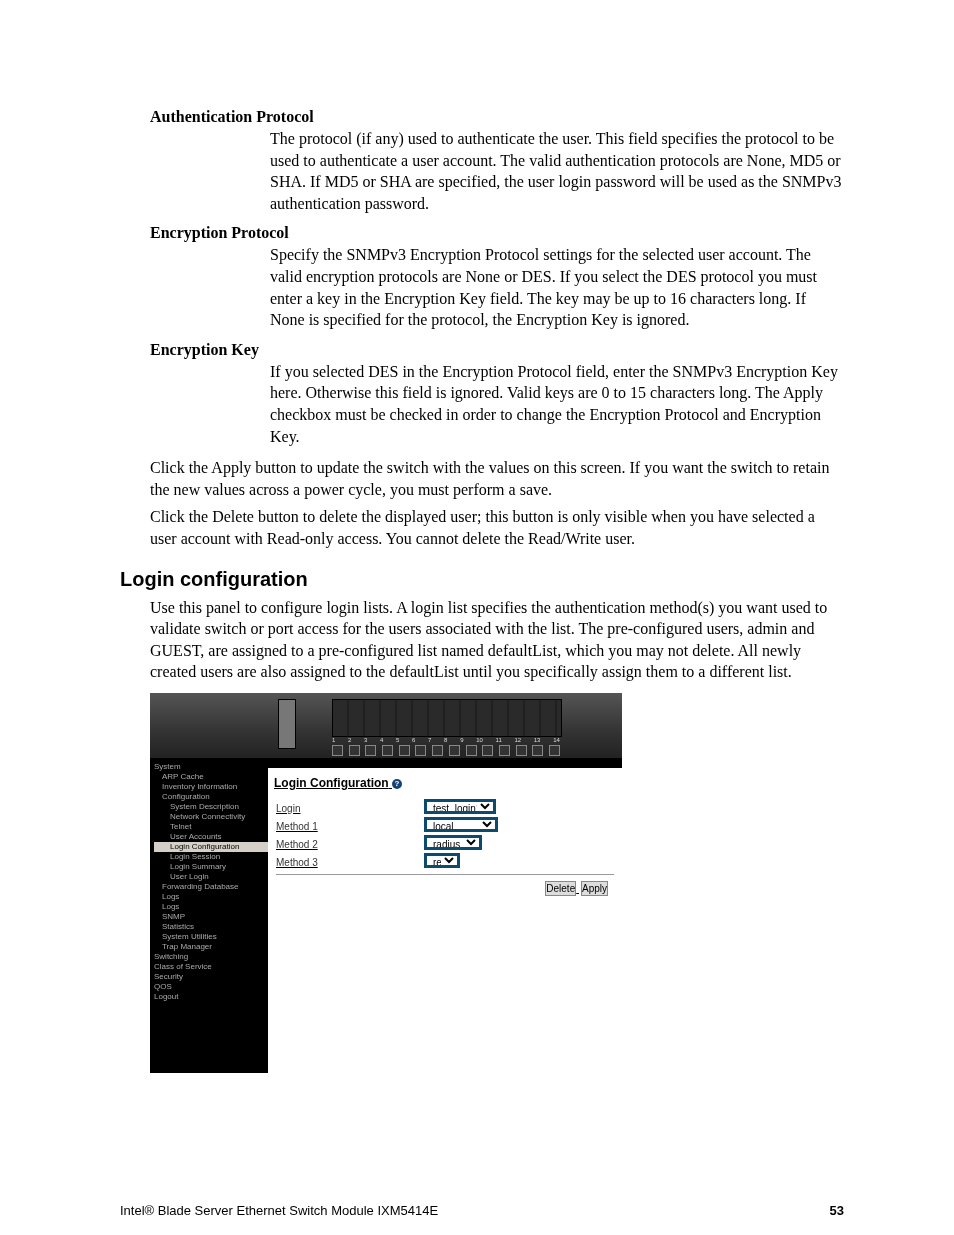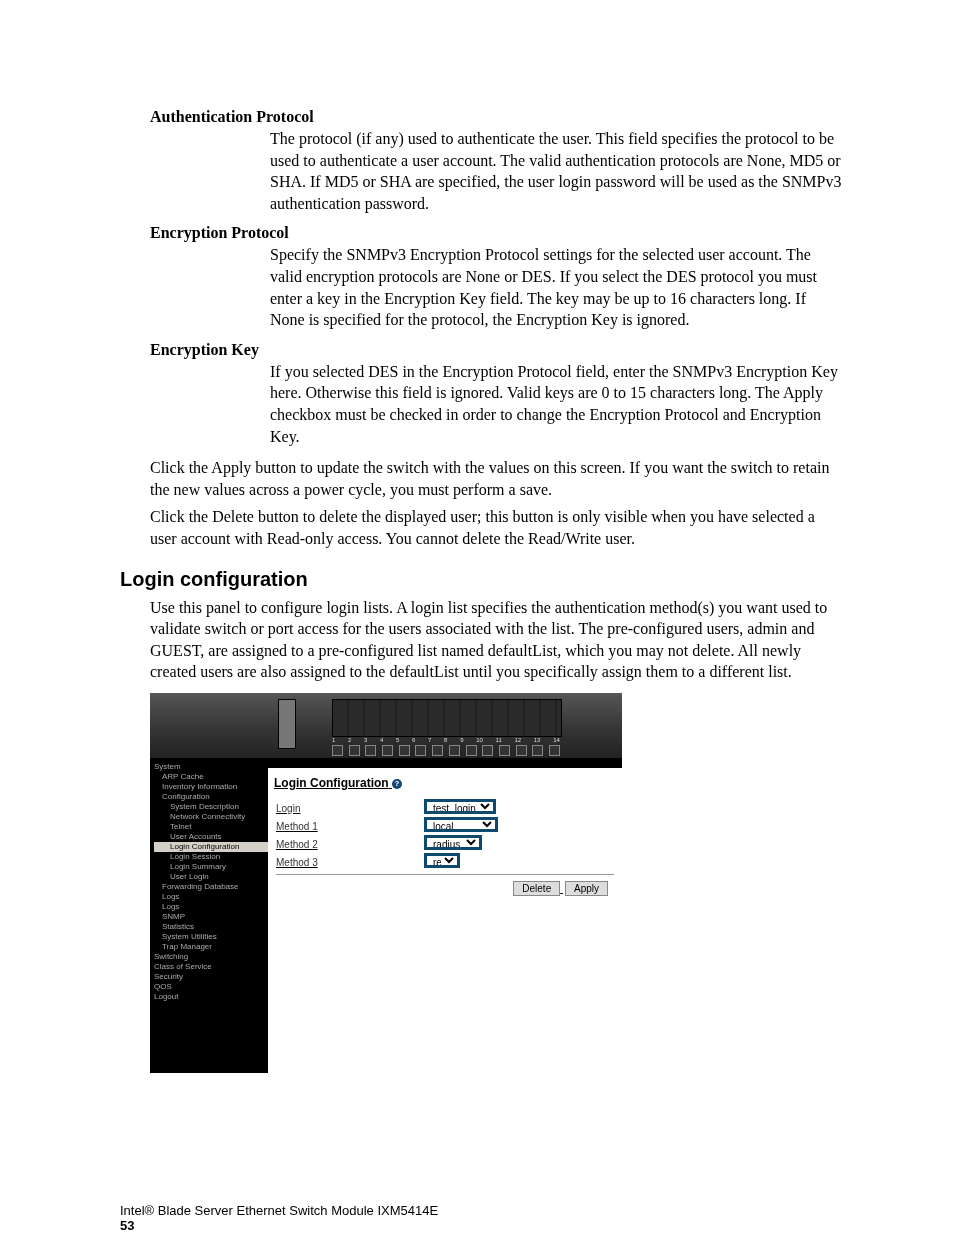--- a/index.html
+++ b/index.html
@@ -134,30 +134,29 @@
     height: 15px;
     padding: 0 0 0 2px;
   }
   .ss-hr { border-top: 1px solid #999; margin: 6px 0; }
   .ss-btns { text-align: right; padding-right: 6px; }
   .ss-btn {
     font-family: Arial, sans-serif;
     font-size: 10px;
     background: #ddd;
     border: 1px solid #888;
-    padding: 1px 8px;
+    padding: 1px 0;
     margin-left: 2px;
   }
   .footer {
     display: flex;
-    justify-content: flex-start;
+    justify-content: space-between;
     margin: 130px 0 0 0;
     font-family: Arial, Helvetica, sans-serif;
     font-size: 13px;
-    flex-direction: column;
   }
   .footer .pn { font-weight: bold; }
 </style>
 </head>
 <body>
 
 <div class="page">
 
   <div class="term">Authentication Protocol</div>
   <div class="def">The protocol (if any) used to authenticate the user. This field specifies the protocol to be used to authenticate a user account. The valid authentication protocols are None, MD5 or SHA. If MD5 or SHA are specified, the user login password will be used as the SNMPv3 authentication password.</div>

